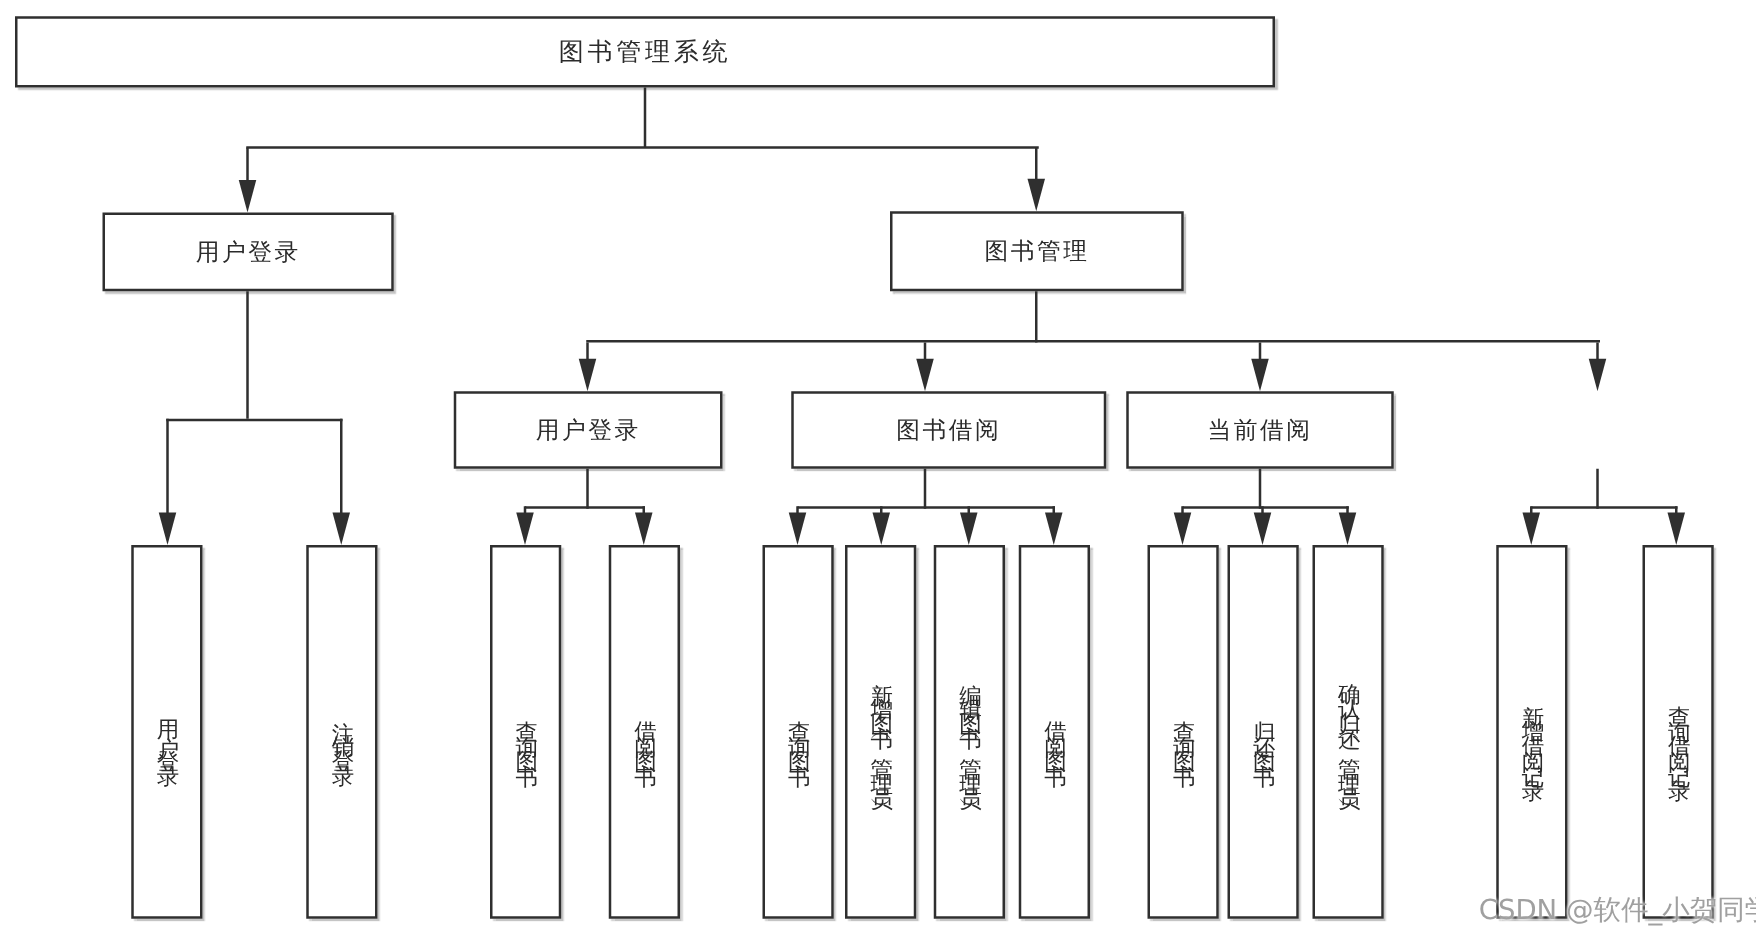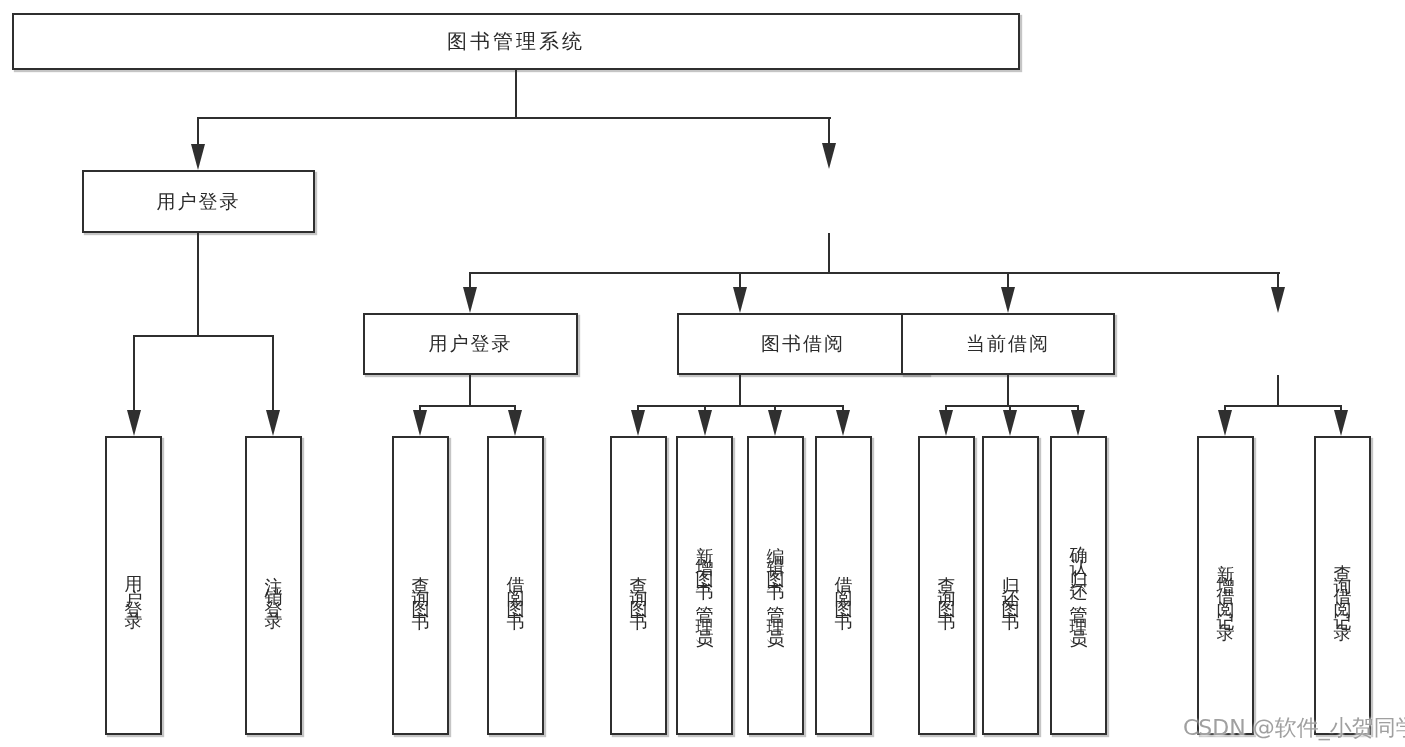--- a/index.html
+++ b/index.html
@@ -45,26 +45,29 @@
 <div class="canvas">
 
   <div class="box root" style="left:12px; top:13px; width:1008px; height:57px;">
     <span>图书管理系统</span>
   </div>
 
   <div class="box" style="left:82px; top:170px; width:233px; height:63px;">
     <span>用户登录</span>
   </div>
 
+  <div class="box" style="left:712px; top:169px; width:235px; height:64px;">
+    <span>图书管理</span>
+  </div>
 
   <div class="box" style="left:363px; top:313px; width:215px; height:62px;">
     <span>用户登录</span>
   </div>
 
-  <div class="box" style="left:633px; top:313px; width:252px; height:62px;margin-left:44px;">
+  <div class="box" style="left:633px; top:313px; width:252px; height:62px;">
     <span>图书借阅</span>
   </div>
 
   <div class="box" style="left:901px; top:313px; width:214px; height:62px;">
     <span>当前借阅</span>
   </div>
 
 
   <div class="leaf" style="left:105px; top:436px; width:57px; height:299px;">
     <span class="vtext">用户登录</span>

